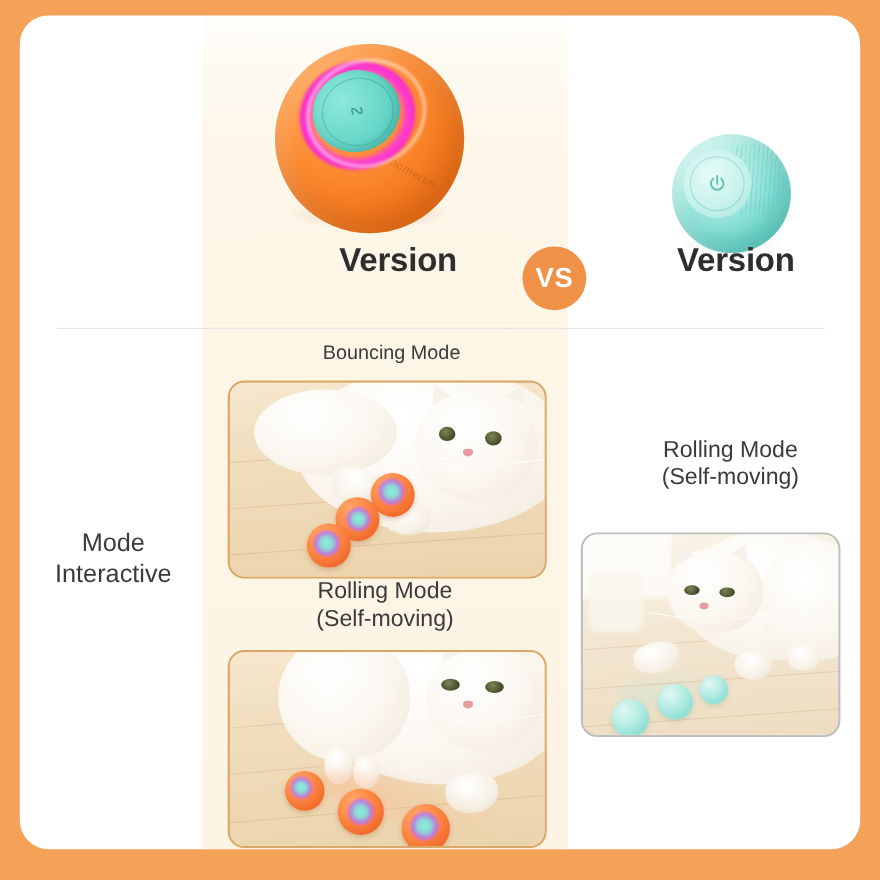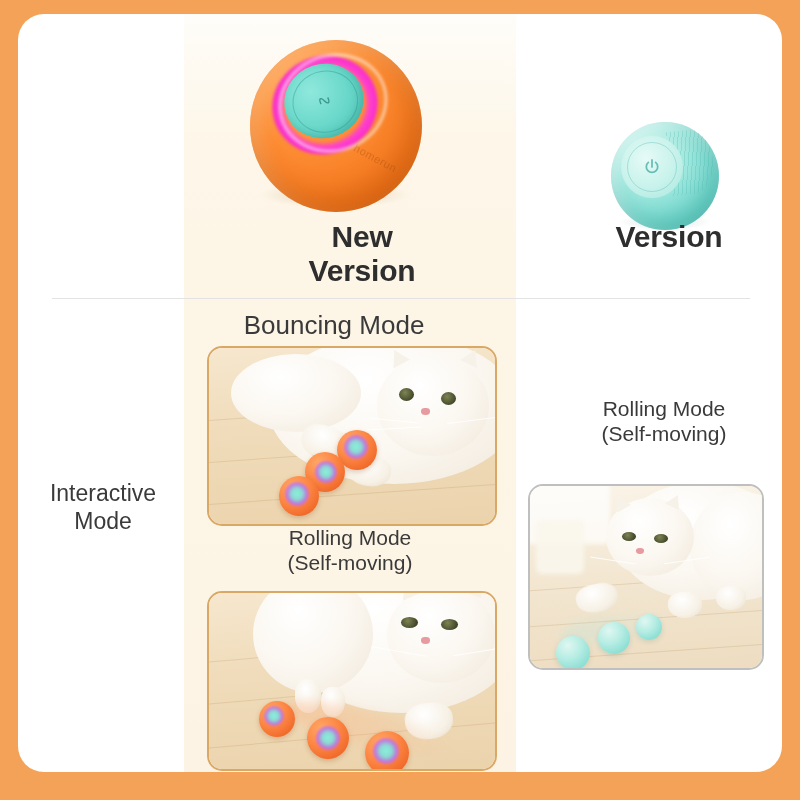--- a/index.html
+++ b/index.html
@@ -239,22 +239,22 @@
   }
 
   
   .mode-caption {
     position: absolute;
     text-align: center;
     color: #3A3A3A;
     line-height: 1.2;
   }
   #caption-bouncing {
-    left: 168px; top: 296px; width: 296px;
-    font-size: 26px;
+    left: 190px; top: 296px; width: 296px;
+    font-size: 18px;
   }
   #caption-rolling-left {
     left: 184px; top: 511px; width: 296px;
     font-size: 21px;
   }
   #caption-rolling-right {
     left: 528px; top: 382px; width: 236px;
     font-size: 21px;
   }
 
@@ -386,34 +386,36 @@
       <div class="cap">
         <div class="cap-ring"></div>
         <svg class="power-glyph" viewBox="0 0 24 24">
           <path d="M12 3 L12 12" stroke="rgba(80,180,170,0.85)" stroke-width="2.2" stroke-linecap="round" fill="none"></path>
           <path d="M7.4 6.2 A7.2 7.2 0 1 0 16.6 6.2" stroke="rgba(80,180,170,0.85)" stroke-width="2.2" stroke-linecap="round" fill="none"></path>
         </svg>
       </div>
     </div>
 
     <div class="version-title" id="new-title">
-      <div>New</div>
       <div>Version</div>
     </div>
 
+    <div id="vs-badge">
+      <span>VS</span>
+    </div>
 
     <div class="version-title" id="old-title">
       <div>Version</div>
     </div>
 
     <div id="divider"></div>
 
     <div id="interactive-label">
+      <div>Mode</div>
       <div>Interactive</div>
-      <div>Mode</div>
     </div>
 
     <div class="mode-caption" id="caption-bouncing">
       <div>Bouncing Mode</div>
     </div>
 
     <div class="photo tan" style="left:189px; top:332px; width:290px; height:180px;">
       <div class="floor"></div>
       <div class="plank" style="top:62px;  transform:rotate(-4deg);"></div>
       <div class="plank" style="top:104px; transform:rotate(-4deg);"></div>

